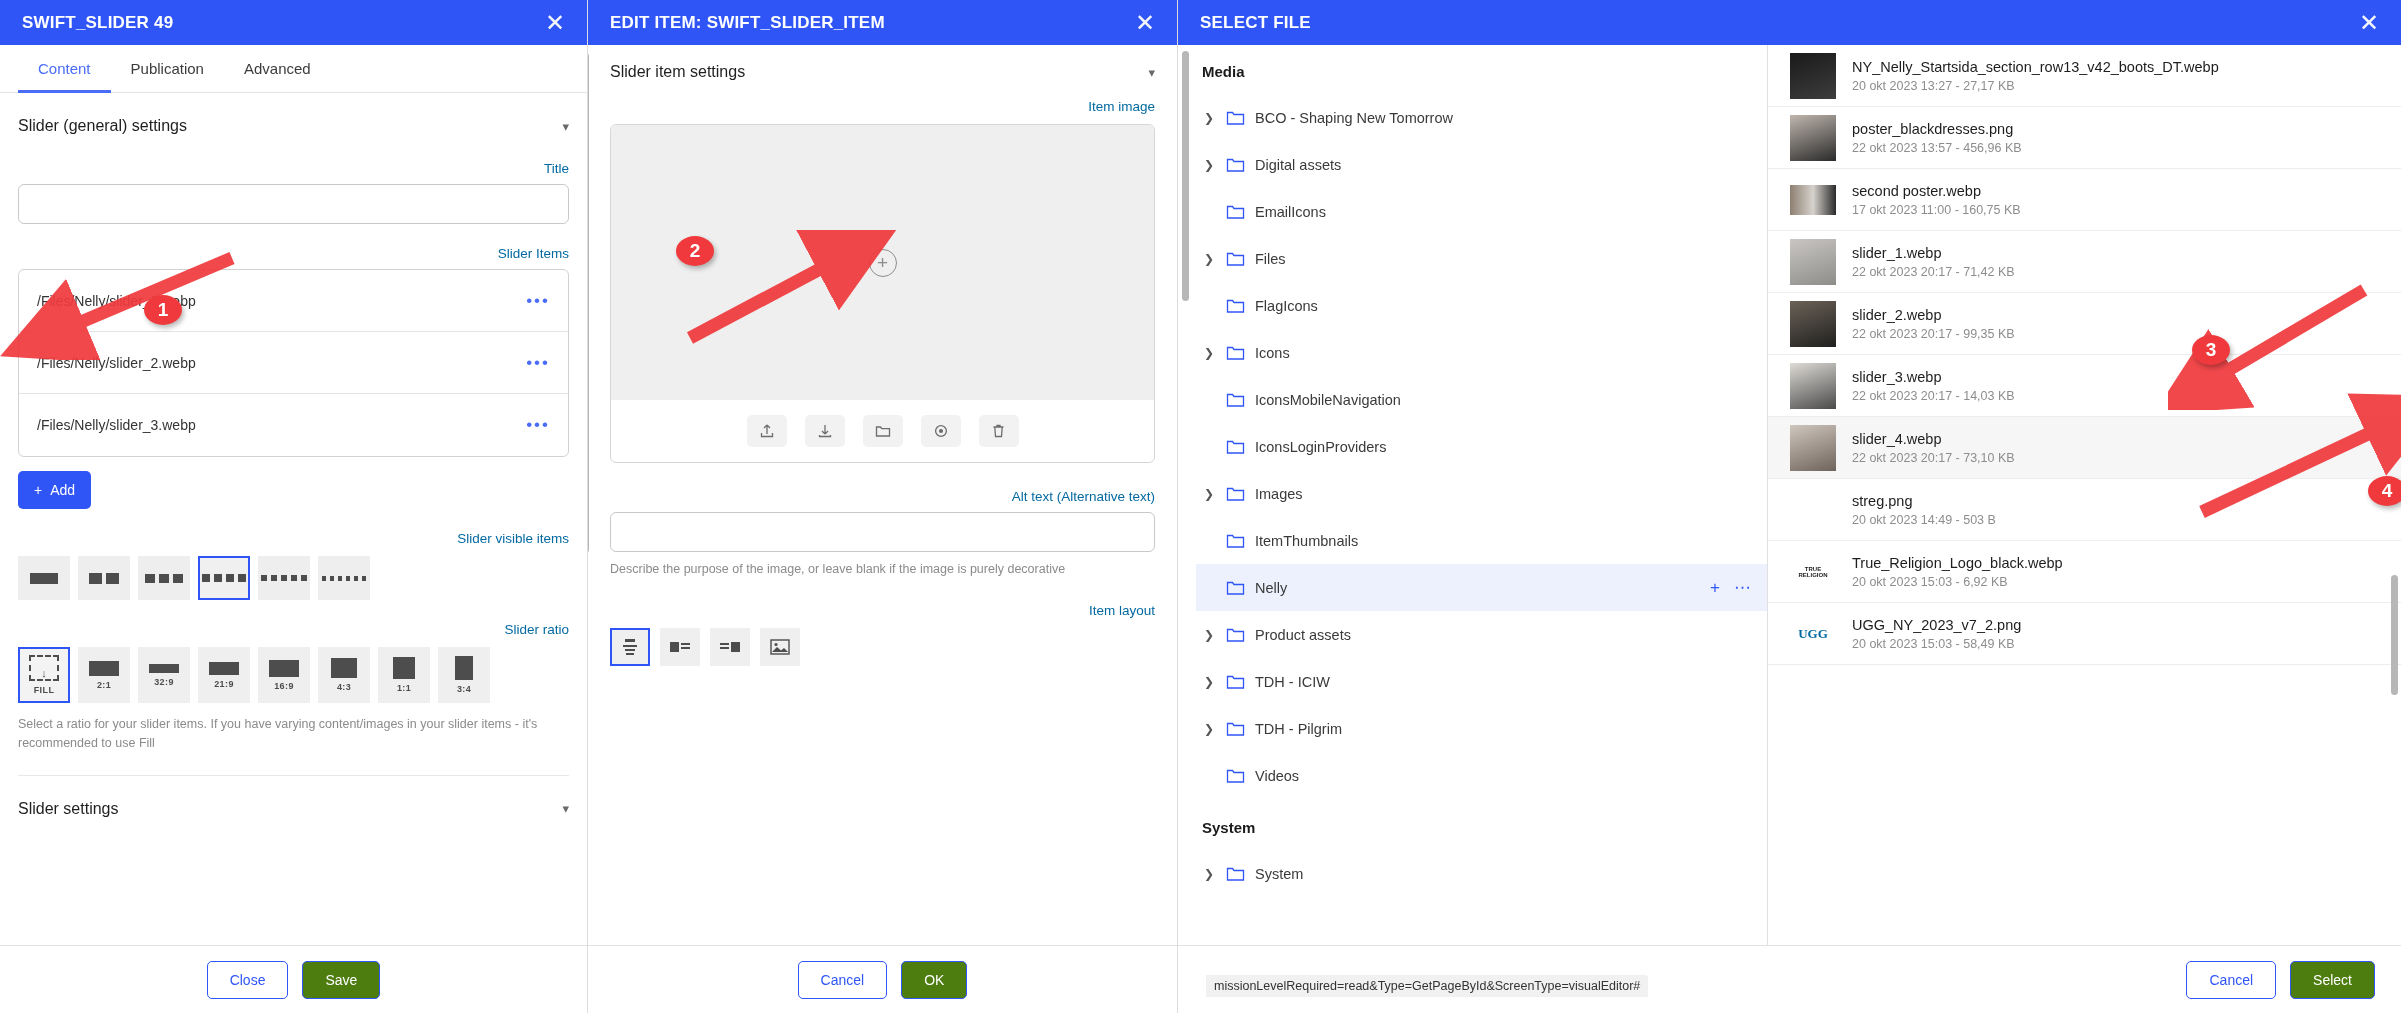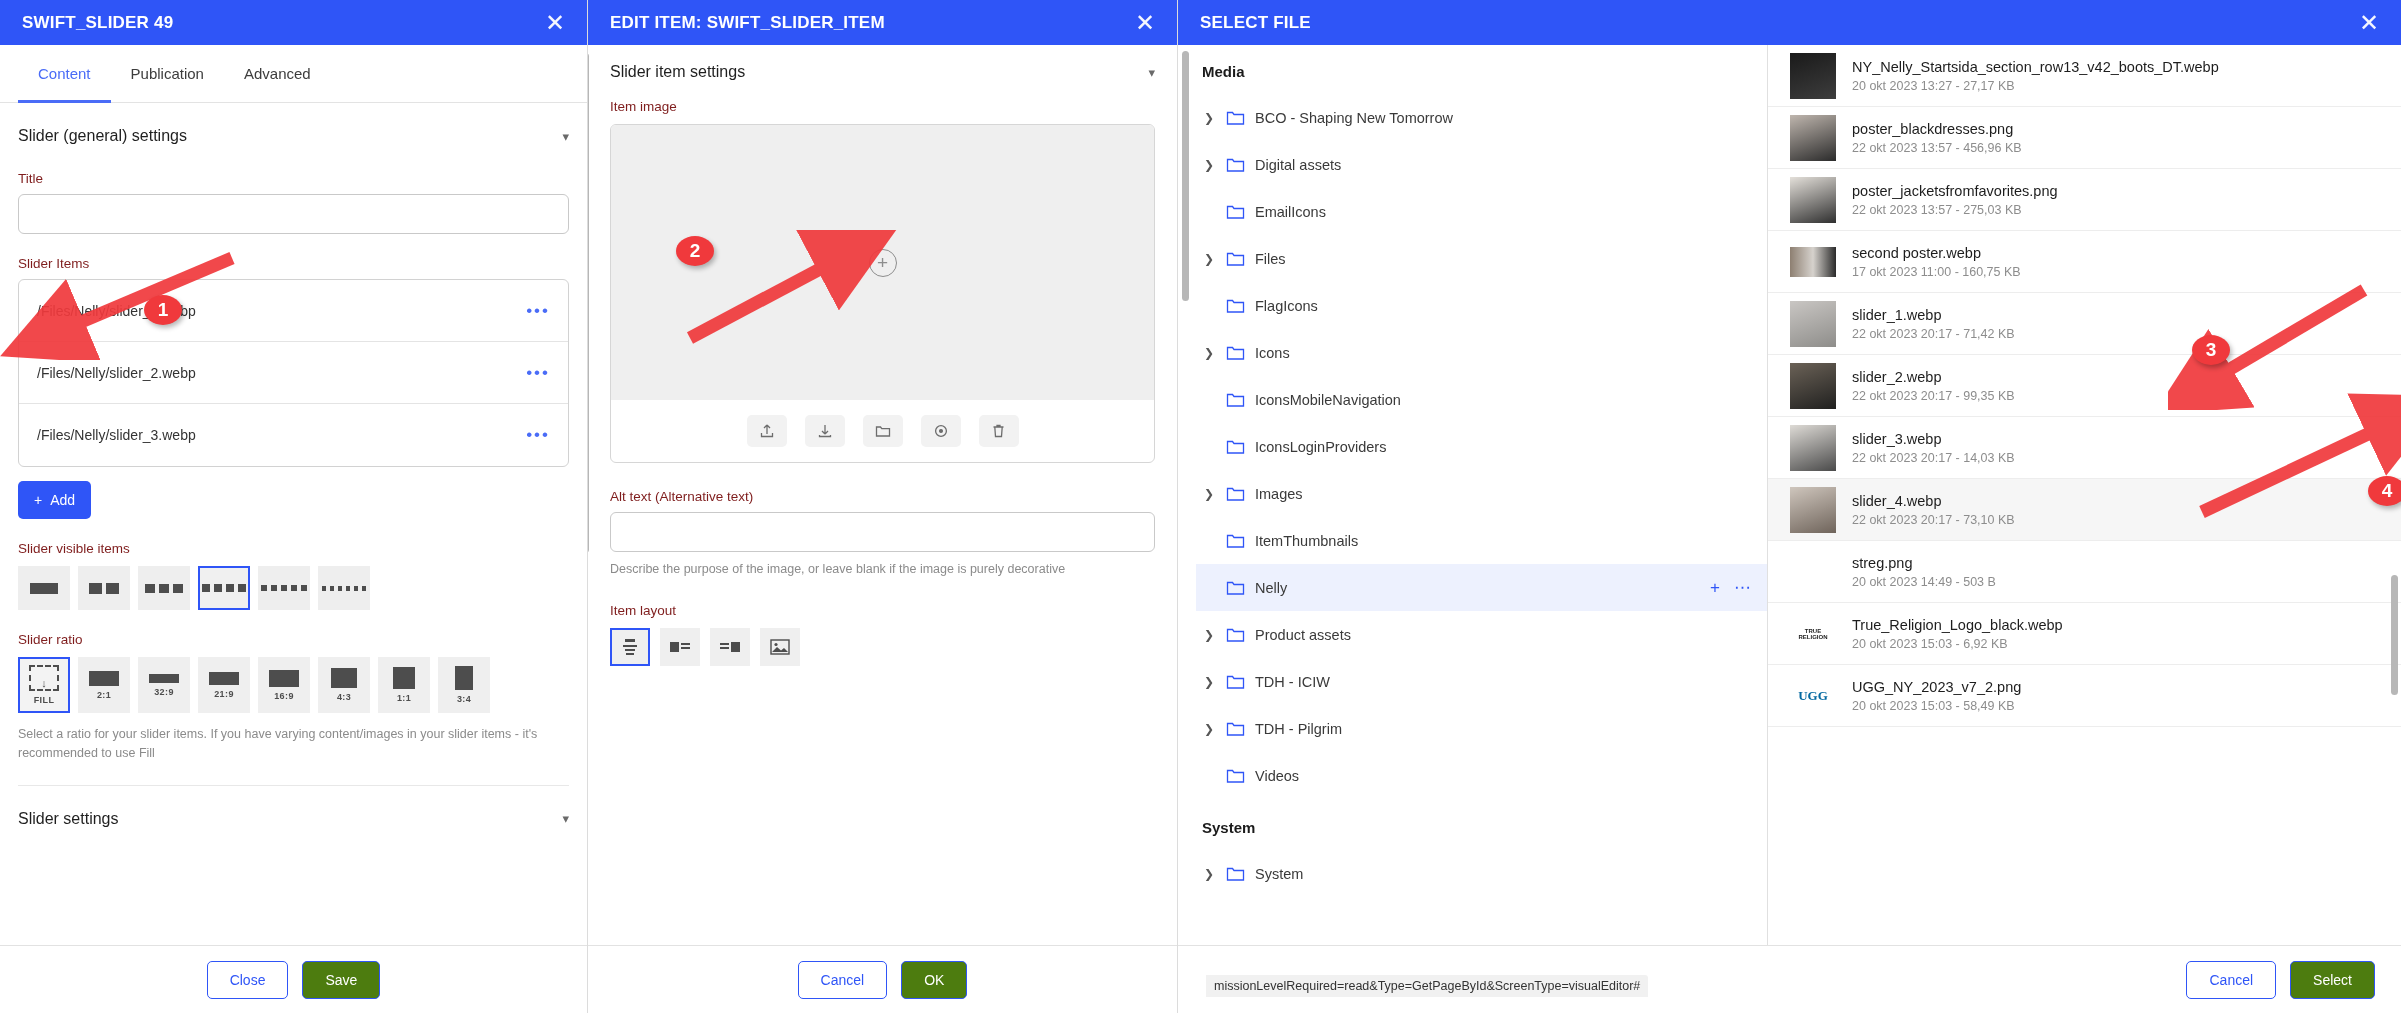--- a/index.html
+++ b/index.html
@@ -19,37 +19,37 @@
   }
   .titlebar .ttl { font-size: 17px; font-weight: bold; letter-spacing: .2px; }
   .close-x {
     font-size: 24px; line-height: 1; font-weight: 300; cursor: pointer;
     color: #fff; opacity: .95;
   }
   .pane { position: relative; height: 1013px; background:#fff; display:flex; flex-direction:column; }
 
   
   #pane-left { width: 588px; border-right: 1px solid #dcdcdc; }
-  .tabs { display: flex; height: 58px; border-bottom: 1px solid #e3e3e3; padding: 0 18px; }
+  .tabs { display: flex; height: 48px; border-bottom: 1px solid #e3e3e3; padding: 0 18px; }
   .tab {
     display: flex; align-items: center; padding: 0 20px;
     font-size: 15px; color: #3c3c3c; cursor: pointer; position: relative;
   }
   .tab.active { color: #4a6cf7; }
   .tab.active::after {
     content: ""; position: absolute; left: 0; right: 0; bottom: -1px;
     height: 3px; background: #4a6cf7;
   }
   .leftbody { padding: 0 18px; overflow: hidden; flex: 1; }
   .sec-head {
     display: flex; align-items: center; justify-content: space-between;
     font-size: 16px; color: #1f1f1f; padding: 24px 0 4px 0;
   }
   .chev { color: #6a6a6a; font-size: 13px; }
-  .fld-label { font-size: 13.5px; color: #7f1d1d; margin: 22px 0 8px 0; }
+  .fld-label { font-size: 13.5px; color: #0369a1; margin: 22px 0 8px 0; text-align: right; }
   .text-input {
     width: 100%; height: 40px; border: 1px solid #c9c9c9; border-radius: 6px;
     background: #fff; font-size: 14px; padding: 0 12px; color: #222;
     font-family: "Liberation Sans", sans-serif;
   }
   .text-input::placeholder { color: #9a9a9a; }
   .list-box { border: 1px solid #d2d2d2; border-radius: 6px; overflow: hidden; }
   .list-row {
     height: 62px; display: flex; align-items: center; justify-content: space-between;
     padding: 0 18px; border-bottom: 1px solid #e4e4e4; font-size: 14px; color: #333;
@@ -604,27 +604,20 @@
           </div>
         </div>
         <div class="file-row">
           <div class="thumb" style="background:linear-gradient(160deg,#bfb6ae,#2b2b2b);"></div>
           <div>
             <div class="fname">poster_blackdresses.png</div>
             <div class="fmeta">22 okt 2023 13:57 - 456,96 KB</div>
           </div>
         </div>
         <div class="file-row">
-          <div class="thumb" style="background:linear-gradient(160deg,#e4e0da,#2f2f2f);"></div>
-          <div>
-            <div class="fname">poster_jacketsfromfavorites.png</div>
-            <div class="fmeta">22 okt 2023 13:57 - 275,03 KB</div>
-          </div>
-        </div>
-        <div class="file-row">
           <div class="thumb" style="background:linear-gradient(90deg,#8d7f71,#d6d2cd,#2a2a2a);height:30px;"></div>
           <div>
             <div class="fname">second poster.webp</div>
             <div class="fmeta">17 okt 2023 11:00 - 160,75 KB</div>
           </div>
         </div>
         <div class="file-row">
           <div class="thumb" style="background:linear-gradient(160deg,#c9c6c3,#8e8d8a);"></div>
           <div>
             <div class="fname">slider_1.webp</div>

